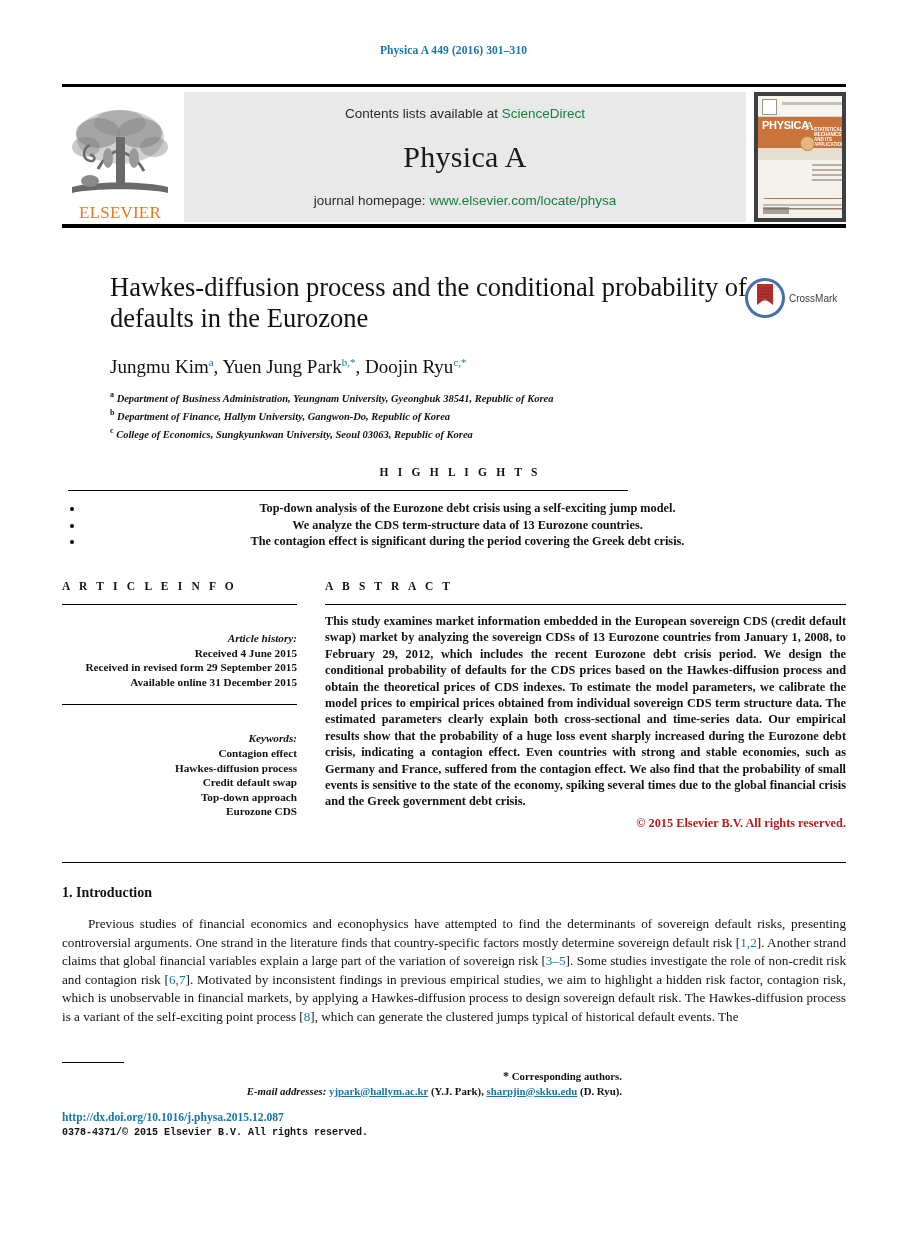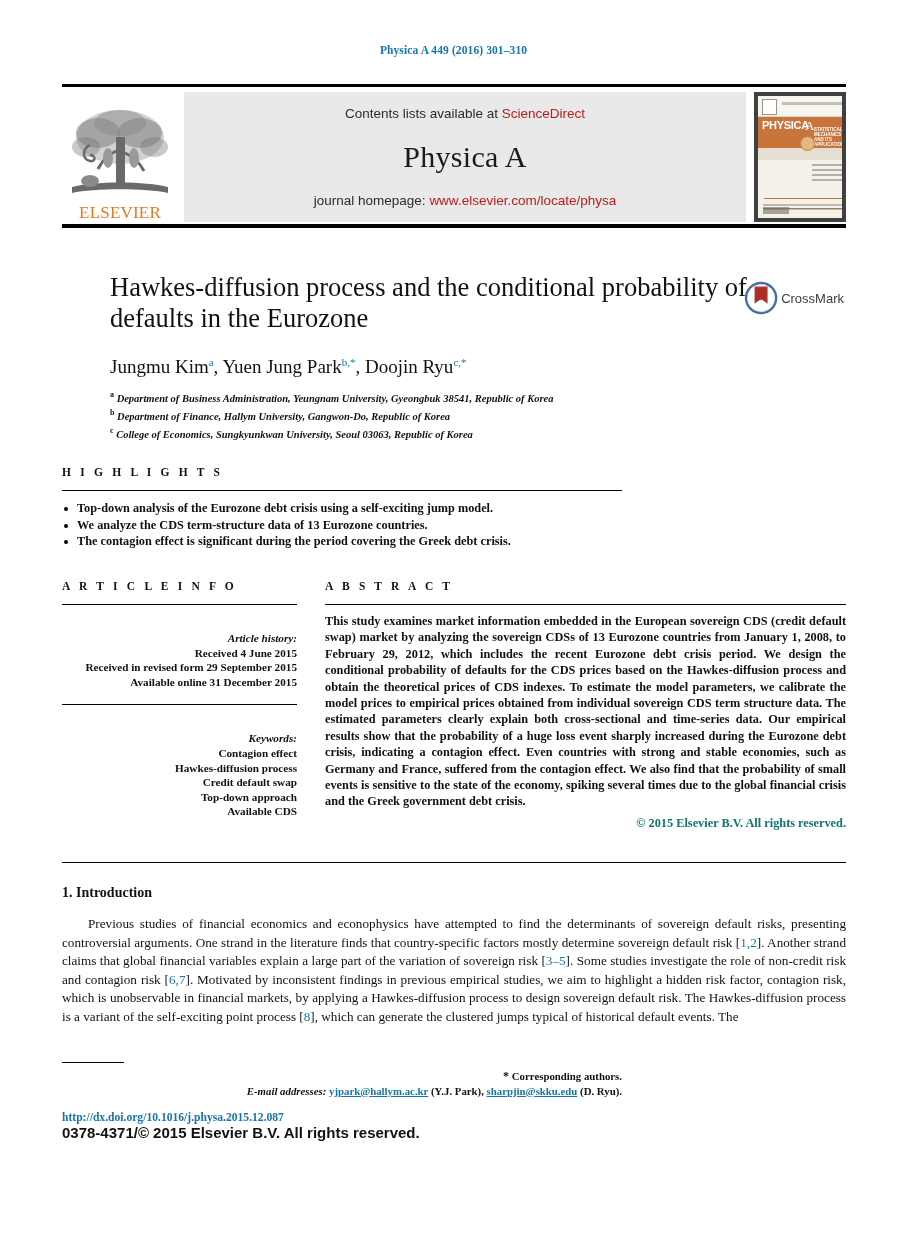--- a/index.html
+++ b/index.html
@@ -90,21 +90,21 @@
     align-items: center;
     padding: 14px 0 14px 0;
     box-sizing: border-box;
   }
   .contents-line {
     font-family: "Liberation Sans", sans-serif;
     font-size: 13.5px;
     color: #2b2b2b;
   }
   .contents-line a, .homepage-line a {
-    color: #b91c1c;
+    color: #15803d;
     text-decoration: none;
   }
   .journal-name {
     font-family: "Liberation Serif", serif;
     font-size: 30px;
     color: #1a1a1a;
     letter-spacing: 0.3px;
   }
   .homepage-line {
     font-family: "Liberation Sans", sans-serif;
@@ -246,37 +246,38 @@
   
   .crossmark {
     position: absolute;
     left: 744px; top: 275px;
     width: 100px; height: 46px;
     display: flex;
     align-items: center;
   }
   .crossmark-text {
     font-family: "Liberation Sans", sans-serif;
-    font-size: 13px;
+    font-size: 10px;
     color: #3d3d3d;
     margin-left: 3px;
   }
 
   
   .sec-label {
     font-family: "Liberation Serif", serif;
     font-weight: bold;
     font-size: 11.5px;
     letter-spacing: 3.2px;
     color: #111;
   }
   .highlights {
     position: absolute;
-    left: 62px; top: 466px;
+    left: 68px; top: 466px;
     width: 784px;
+    text-align: center;
   }
   .hl-rule {
     border-top: 1.6px solid #000;
     margin-top: 12px;
     width: 560px;
   }
   .hl-list {
     margin: 9px 0 0 0;
     padding: 0;
     list-style: none;
@@ -340,21 +341,21 @@
     font-weight: bold;
     text-align: justify;
     color: #111;
   }
   .copyright {
     margin-top: 6px;
     text-align: right;
     font-family: "Liberation Serif", serif;
     font-size: 12.3px;
     font-weight: bold;
-    color: #0f766e;
+    color: #b91c1c;
   }
 
   
   .sep-rule {
     position: absolute;
     left: 62px; top: 862px;
     width: 784px;
     border-top: 1.3px solid #000;
   }
   .intro {
@@ -409,22 +410,22 @@
     width: 560px;
   }
   .doi-line {
     font-family: "Liberation Serif", serif;
     font-size: 11.6px;
     line-height: 15px;
     color: #1676a8;
     font-weight: bold;
   }
   .issn-line {
-    font-family: Liberation Sans, sans-serif;
-    font-size: 15px;
+    font-family: Liberation Mono, monospace;
+    font-size: 10px;
     line-height: 15px;
     color: #111;
     font-weight: bold;
   }
 </style>
 </head>
 <body>
 
 <div class="page">
 
@@ -555,21 +556,21 @@
       <div>Available online 31 December 2015</div>
     </div>
     <div class="info-gap"></div>
     <div class="info-rule2"></div>
     <div class="info-body">
       <div class="it">Keywords:</div>
       <div>Contagion effect</div>
       <div>Hawkes-diffusion process</div>
       <div>Credit default swap</div>
       <div>Top-down approach</div>
-      <div>Available CDS</div>
+      <div>Eurozone CDS</div>
     </div>
   </div>
 
   <div class="abs-col">
     <div class="sec-label">A B S T R A C T</div>
     <div class="col-rule"></div>
     <div class="abs-body">This study examines market information embedded in the European sovereign CDS (credit default swap) market by analyzing the sovereign CDSs of 13 Eurozone countries from January 1, 2008, to February 29, 2012, which includes the recent Eurozone debt crisis period. We design the conditional probability of defaults for the CDS prices based on the Hawkes-diffusion process and obtain the theoretical prices of CDS indexes. To estimate the model parameters, we calibrate the model prices to empirical prices obtained from individual sovereign CDS term structure data. The estimated parameters clearly explain both cross-sectional and time-series data. Our empirical results show that the probability of a huge loss event sharply increased during the Eurozone debt crisis, indicating a contagion effect. Even countries with strong and stable economies, such as Germany and France, suffered from the contagion effect. We also find that the probability of small events is sensitive to the state of the economy, spiking several times due to the global financial crisis and the Greek government debt crisis.</div>
     <div class="copyright">© 2015 Elsevier B.V. All rights reserved.</div>
   </div>
 

